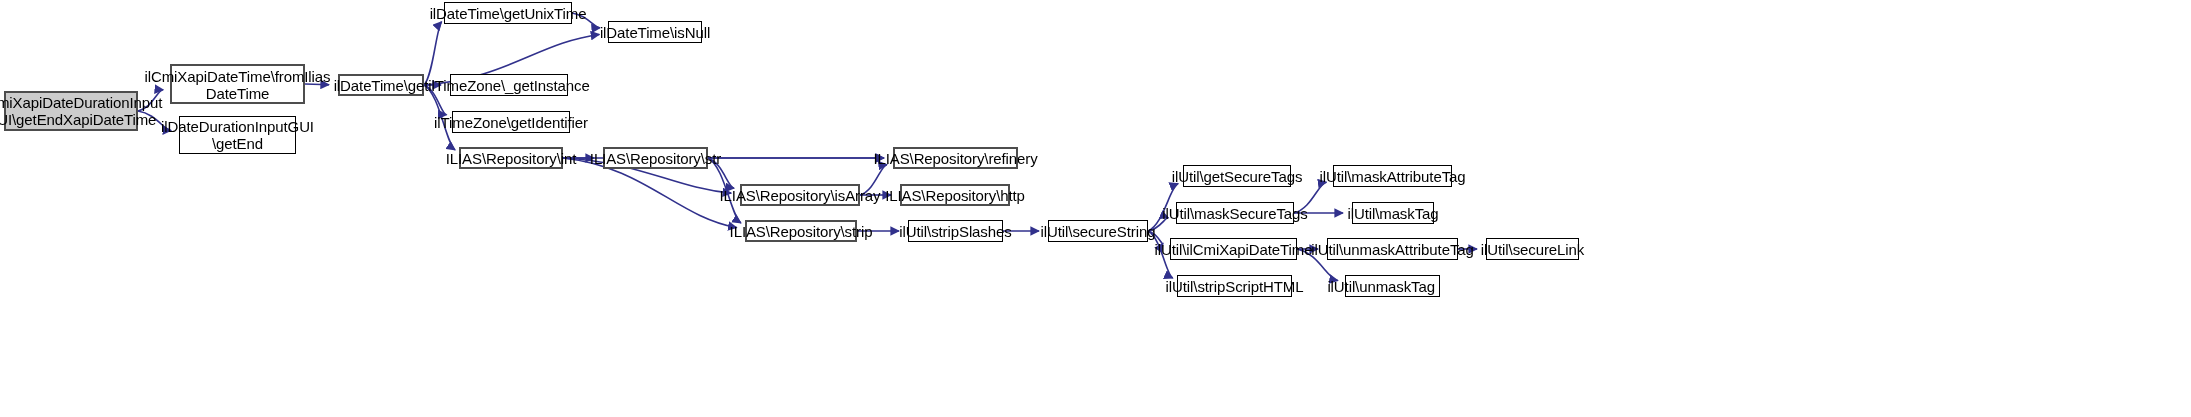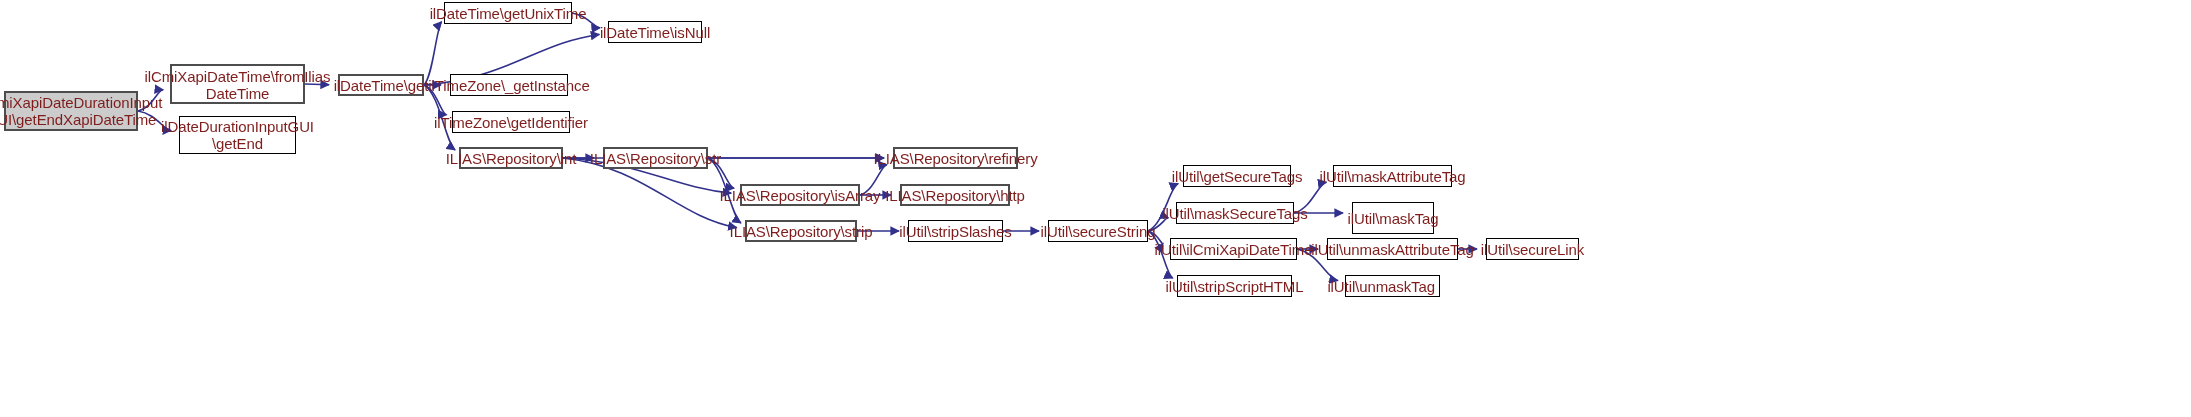--- a/index.html
+++ b/index.html
@@ -15,21 +15,21 @@
     position:absolute;
     left:0; top:0;
     width:2191px; height:417px;
     pointer-events:none;
   }
   .node{
     position:absolute;
     box-sizing:border-box;
     border:1px solid #000000;
     background:#ffffff;
-    color:#7f1d1d;
+    color:#000000;
     font-size:15px;
     line-height:17px;
     display:flex;
     align-items:center;
     justify-content:center;
     text-align:center;
     white-space:pre-line;
     letter-spacing:-0.1px;
     z-index:2;
   }
@@ -97,18 +97,18 @@
       <div class="node thick" style="left: 740px; top: 184px; width: 120px; height: 22px;"><span class="lbl">ILIAS\Repository\isArray</span></div>
       <div class="node thick" style="left: 900px; top: 184px; width: 110px; height: 22px;"><span class="lbl">ILIAS\Repository\http</span></div>
       <div class="node thick" style="left: 745px; top: 220px; width: 112px; height: 22px;"><span class="lbl">ILIAS\Repository\strip</span></div>
       <div class="node " style="left: 908px; top: 220px; width: 95px; height: 22px;"><span class="lbl">ilUtil\stripSlashes</span></div>
       <div class="node " style="left: 1048px; top: 220px; width: 100px; height: 22px;"><span class="lbl">ilUtil\secureString</span></div>
       <div class="node " style="left: 1183px; top: 165px; width: 108px; height: 22px;"><span class="lbl">ilUtil\getSecureTags</span></div>
       <div class="node " style="left: 1176px; top: 202px; width: 118px; height: 22px;"><span class="lbl">ilUtil\maskSecureTags</span></div>
       <div class="node " style="left: 1170px; top: 238px; width: 127px; height: 22px;"><span class="lbl">ilUtil\ilCmiXapiDateTime</span></div>
       <div class="node " style="left: 1177px; top: 275px; width: 115px; height: 22px;"><span class="lbl">ilUtil\stripScriptHTML</span></div>
       <div class="node " style="left: 1333px; top: 165px; width: 119px; height: 22px;"><span class="lbl">ilUtil\maskAttributeTag</span></div>
-      <div class="node " style="left: 1352px; top: 202px; width: 82px; height: 32px;"><span class="lbl">ilUtil\maskTag</span></div>
+      <div class="node " style="left: 1352px; top: 202px; width: 82px; height: 22px;"><span class="lbl">ilUtil\maskTag</span></div>
       <div class="node " style="left: 1327px; top: 238px; width: 131px; height: 22px;"><span class="lbl">ilUtil\unmaskAttributeTag</span></div>
       <div class="node " style="left: 1345px; top: 275px; width: 95px; height: 22px; justify-content: flex-end;"><span class="lbl">ilUtil\unmaskTag</span></div>
       <div class="node " style="left: 1486px; top: 238px; width: 93px; height: 22px;"><span class="lbl">ilUtil\secureLink</span></div>
     </div>
 </div>
 
 </body></html>

